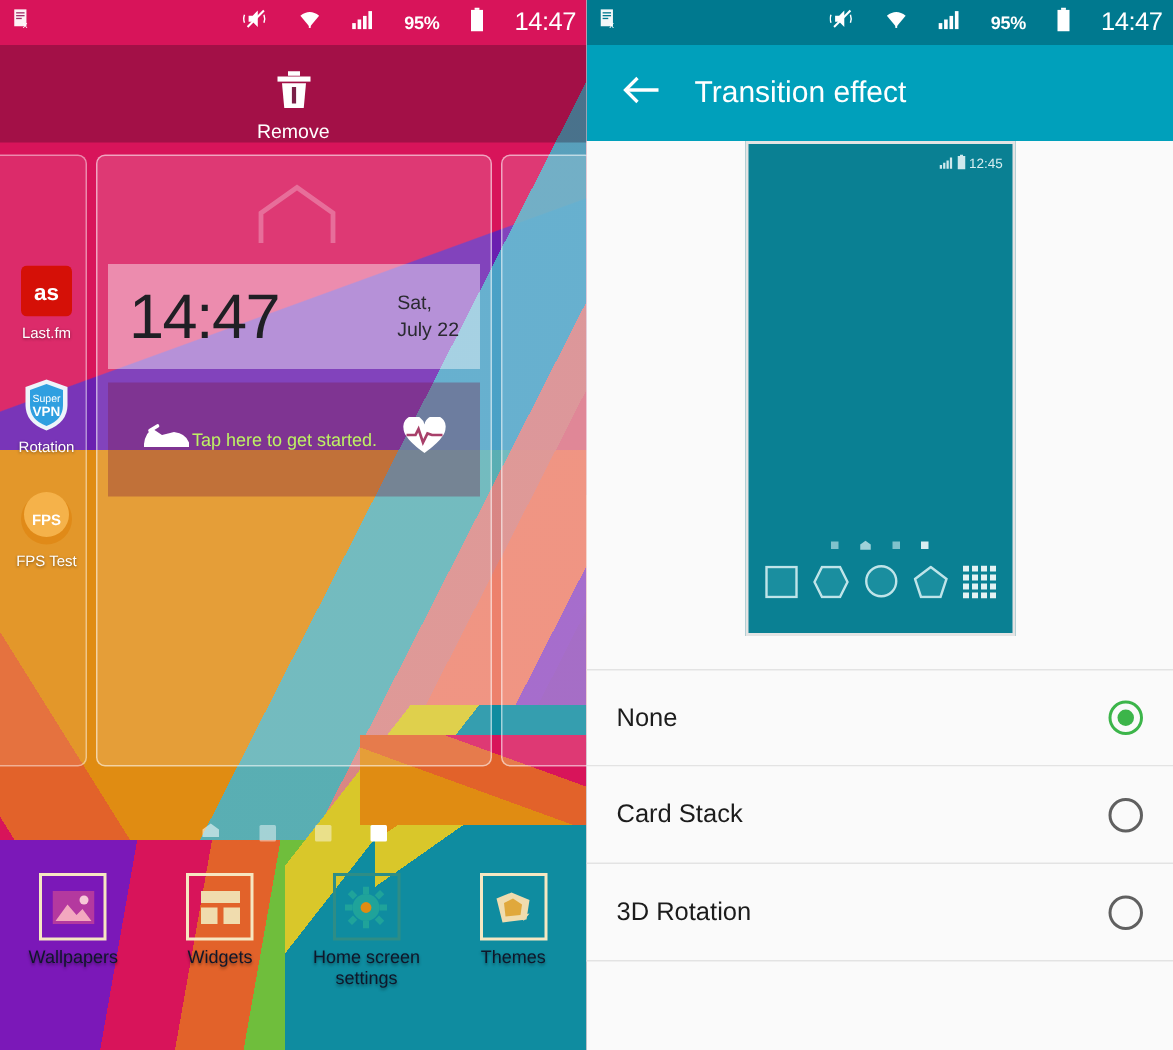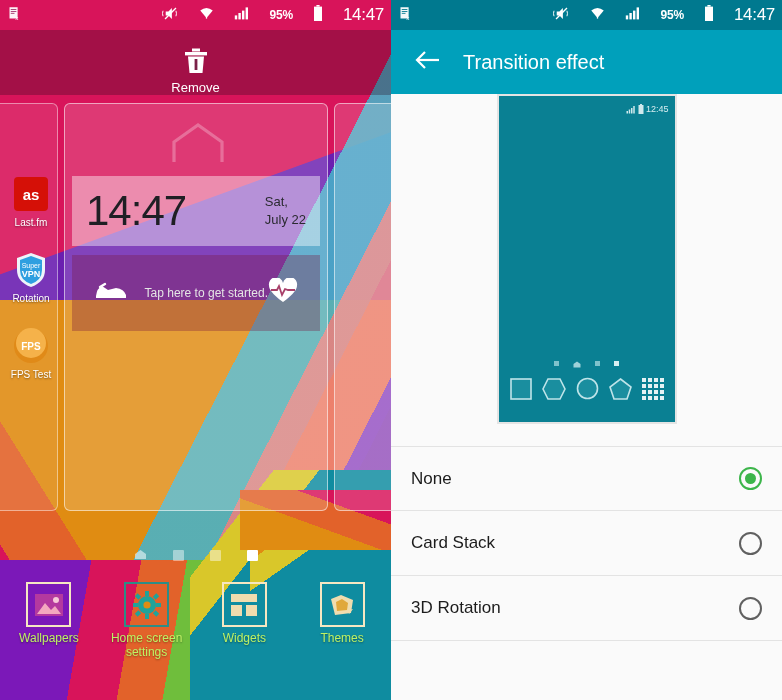--- a/index.html
+++ b/index.html
@@ -41,32 +41,32 @@
     text-shadow:0 1px 2px rgba(0,0,0,.45);}
 
   .clockwidget{position:absolute;left:72px;top:176px;width:248px;height:70px;z-index:20;
     background:rgba(255,255,255,0.42);display:flex;align-items:center;padding:0 14px;
     box-sizing:border-box;}
   .cw-time{font-size:42px;color:#1f1f24;letter-spacing:-1px;line-height:1;font-weight:300;}
   .cw-date{margin-left:auto;font-size:13px;color:#2a2a30;line-height:1.35;text-align:left;}
 
   .healthwidget{position:absolute;left:72px;top:255px;width:248px;height:76px;z-index:20;
     background:rgba(120,20,60,0.33);display:flex;align-items:center;box-sizing:border-box;}
-  .hw-txt{flex:1;text-align:right;font-size:12px;color:#e5e5e5;}
+  .hw-txt{flex:1;text-align:left;font-size:12px;color:#bef264;}
 
   .pageind{position:absolute;left:0;top:546px;width:391px;z-index:25;
     display:flex;align-items:center;justify-content:center;gap:26px;}
   .pd{width:11px;height:11px;background:rgba(255,255,255,0.45);border-radius:1px;}
   .pd.on{background:#ffffff;}
 
   .dock{position:absolute;left:0;top:582px;width:391px;z-index:25;display:flex;}
   .dockitem{flex:1;display:flex;flex-direction:column;align-items:center;}
   .dockitem .dbox{width:45px;height:45px;border:2px solid #f6e7c2;box-sizing:border-box;
     display:flex;align-items:center;justify-content:center;}
-  .dockitem .dlbl{margin-top:5px;font-size:12px;color:#bef264;text-align:center;line-height:1.15;
+  .dockitem .dlbl{margin-top:5px;font-size:12px;color:#0f172a;text-align:center;line-height:1.15;
     text-shadow:0 1px 2px rgba(0,0,0,.4);}
 
   
   .right{position:relative;width:391px;height:700px;background:#fafafa;overflow:hidden;}
   .r-status{height:30px;background:#00798f;display:flex;align-items:center;padding:0 7px;box-sizing:border-box;}
   .r-header{height:64px;background:#00a0bb;display:flex;align-items:center;padding:0 24px;box-sizing:border-box;gap:22px;}
   .r-title{color:#fff;font-size:20px;}
   .preview-area{height:352px;background:#fafafa;display:flex;justify-content:center;}
   .phone{width:180px;height:330px;background:#0a8093;border:2px solid #e4e4e4;
     position:relative;box-sizing:border-box;}
@@ -262,48 +262,48 @@
           <svg width="28" height="22" viewBox="0 0 28 22">
             <rect width="28" height="22" fill="#e4558a" opacity=".55"></rect>
             <path d="M2 20 L10 9 L16 16 L20 12 L26 20 Z" fill="#f3a8bf"></path>
             <circle cx="21" cy="6" r="3" fill="#f7c8d8"></circle>
           </svg>
         </div>
         <div class="dlbl">Wallpapers</div>
       </div>
 
       <div class="dockitem">
+        <div class="dbox">
+          <svg width="28" height="24" viewBox="0 0 28 24">
+            <rect x="1" y="1" width="26" height="8" fill="#f0dcae"></rect>
+            <rect x="1" y="12" width="11" height="11" fill="#f0dcae"></rect>
+            <rect x="16" y="12" width="11" height="11" fill="#f0dcae"></rect>
+          </svg>
+        </div>
+        <div class="dlbl">Widgets</div>
+      </div>
+
+      <div class="dockitem">
         <div class="dbox" style="border-color:#2e8d86;">
           <svg width="28" height="28" viewBox="0 0 28 28">
             <g fill="#1fa39a">
               <circle cx="14" cy="14" r="9"></circle>
               <rect x="12" y="0" width="4" height="5"></rect>
                 <rect x="12" y="23" width="4" height="5"></rect>
               <rect x="0" y="12" width="5" height="4"></rect>
                 <rect x="23" y="12" width="5" height="4"></rect>
               <rect x="3" y="3" width="4" height="5" transform="rotate(-45 5 5.5)"></rect>
               <rect x="21" y="3" width="4" height="5" transform="rotate(45 23 5.5)"></rect>
               <rect x="3" y="20" width="4" height="5" transform="rotate(45 5 22.5)"></rect>
               <rect x="21" y="20" width="4" height="5" transform="rotate(-45 23 22.5)"></rect>
             </g>
             <circle cx="14" cy="14" r="3.6" fill="#e08c12"></circle>
           </svg>
         </div>
         <div class="dlbl">Home screen settings</div>
-      </div>
-
-      <div class="dockitem">
-        <div class="dbox">
-          <svg width="28" height="24" viewBox="0 0 28 24">
-            <rect x="1" y="1" width="26" height="8" fill="#f0dcae"></rect>
-            <rect x="1" y="12" width="11" height="11" fill="#f0dcae"></rect>
-            <rect x="16" y="12" width="11" height="11" fill="#f0dcae"></rect>
-          </svg>
-        </div>
-        <div class="dlbl">Widgets</div>
       </div>
 
       <div class="dockitem">
         <div class="dbox">
           <svg width="26" height="24" viewBox="0 0 26 24">
             <path d="M2 6 L12 2 L24 7 L22 20 L6 22 Z" fill="#f0dcae"></path>
             <path d="M7 9 L13 6 L19 10 L18 17 L8 18 Z" fill="#e0a83c"></path>
             <path d="M19 17 L24 16 L20 21 Z" fill="#f0dcae"></path>
           </svg>
         </div>

